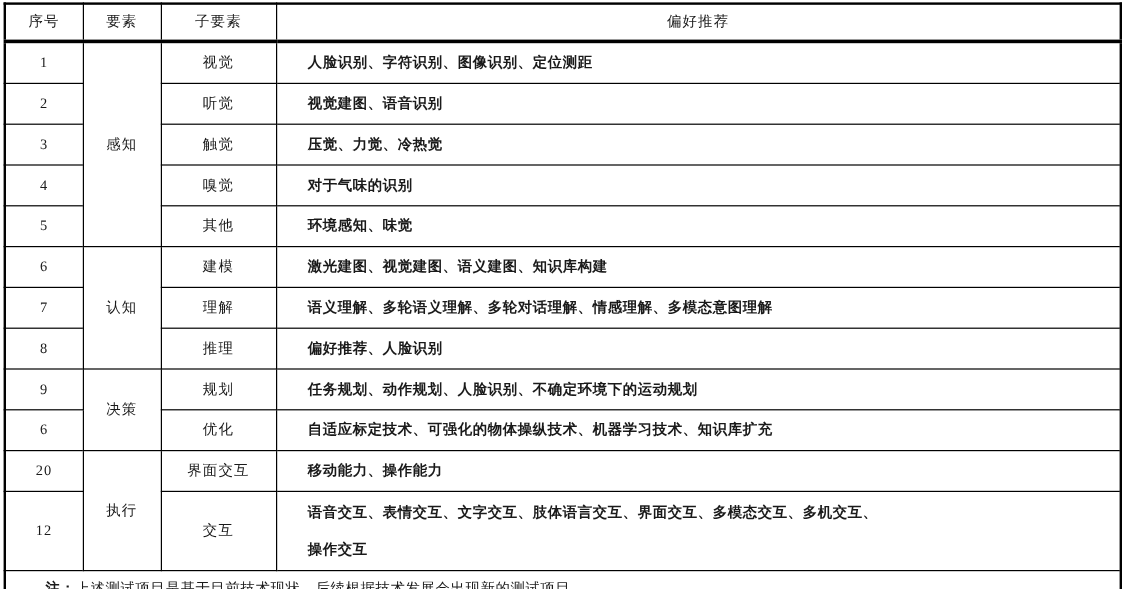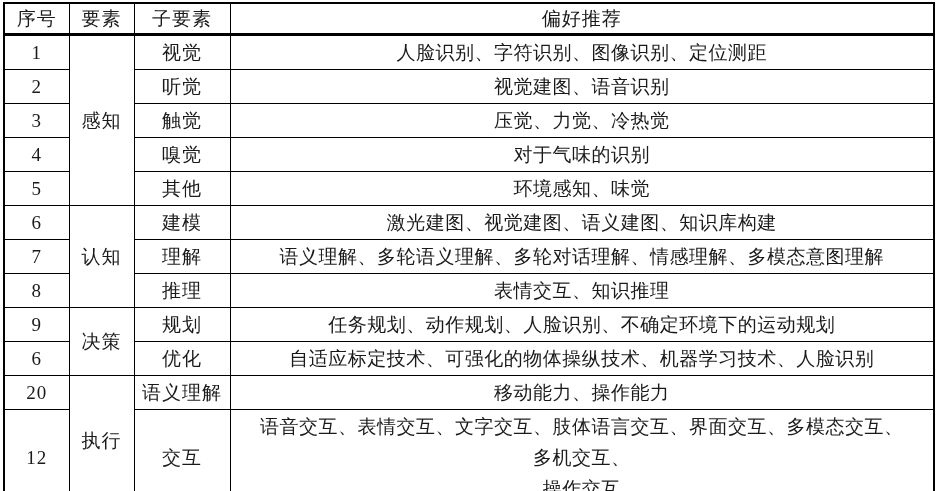--- a/index.html
+++ b/index.html
@@ -23,41 +23,42 @@
     width: 930px;
     border: 2px solid #000000;
     border-bottom: 3px solid #000000;
   }
   col.c1 { width: 65px; }
   col.c2 { width: 65px; }
   col.c3 { width: 96px; }
   col.c4 { width: 704px; }
   th, td {
     border: 1px solid #000000;
-    font-size: 19px;
+    font-size: 12px;
     font-weight: normal;
     padding: 0;
     vertical-align: middle;
     overflow: hidden;
   }
   thead th {
     height: 29px;
     text-align: center;
     border-bottom: 3px solid #000000;
     letter-spacing: 1px;
   }
   tbody tr { height: 32px; }
   tbody tr.row-tall { height: 66px; margin-left: 48px; }
   td.center { text-align: center; letter-spacing: 1px; }
   td.items {
-    text-align: center;
+    text-align: left;
     padding: 1px 26px;
     white-space: pre-line;
     line-height: 31px;
     letter-spacing: 0.5px;
+    font-weight: bold;
   }
   tr.note-row { height: 31px; }
   tr.note-row td {
     text-align: left;
     padding-left: 33px;
     letter-spacing: 0.5px;
   }
   .note-prefix { font-weight: bold; }
 </style>
 </head>
@@ -113,37 +114,37 @@
         <td class="items">激光建图、视觉建图、语义建图、知识库构建</td>
       </tr>
       <tr>
         <td class="center">7</td>
         <td class="center">理解</td>
         <td class="items">语义理解、多轮语义理解、多轮对话理解、情感理解、多模态意图理解</td>
       </tr>
       <tr>
         <td class="center">8</td>
         <td class="center">推理</td>
-        <td class="items">表情交互、知识推理</td>
+        <td class="items">偏好推荐、人脸识别</td>
       </tr>
       <tr>
         <td class="center">9</td>
         <td class="center" rowspan="2">决策</td>
         <td class="center">规划</td>
         <td class="items">任务规划、动作规划、人脸识别、不确定环境下的运动规划</td>
       </tr>
       <tr>
         <td class="center">6</td>
         <td class="center">优化</td>
-        <td class="items">自适应标定技术、可强化的物体操纵技术、机器学习技术、人脸识别</td>
+        <td class="items">自适应标定技术、可强化的物体操纵技术、机器学习技术、知识库扩充</td>
       </tr>
       <tr>
         <td class="center">20</td>
         <td class="center" rowspan="2">执行</td>
-        <td class="center">语义理解</td>
+        <td class="center">界面交互</td>
         <td class="items">移动能力、操作能力</td>
       </tr>
       <tr class="row-tall">
         <td class="center">12</td>
         <td class="center">交互</td>
         <td class="items">语音交互、表情交互、文字交互、肢体语言交互、界面交互、多模态交互、多机交互、
 操作交互</td>
       </tr>
       <tr class="note-row">
         <td colspan="4"><span class="note-prefix">注：</span><span>上述测试项目是基于目前技术现状，后续根据技术发展会出现新的测试项目。</span></td>

